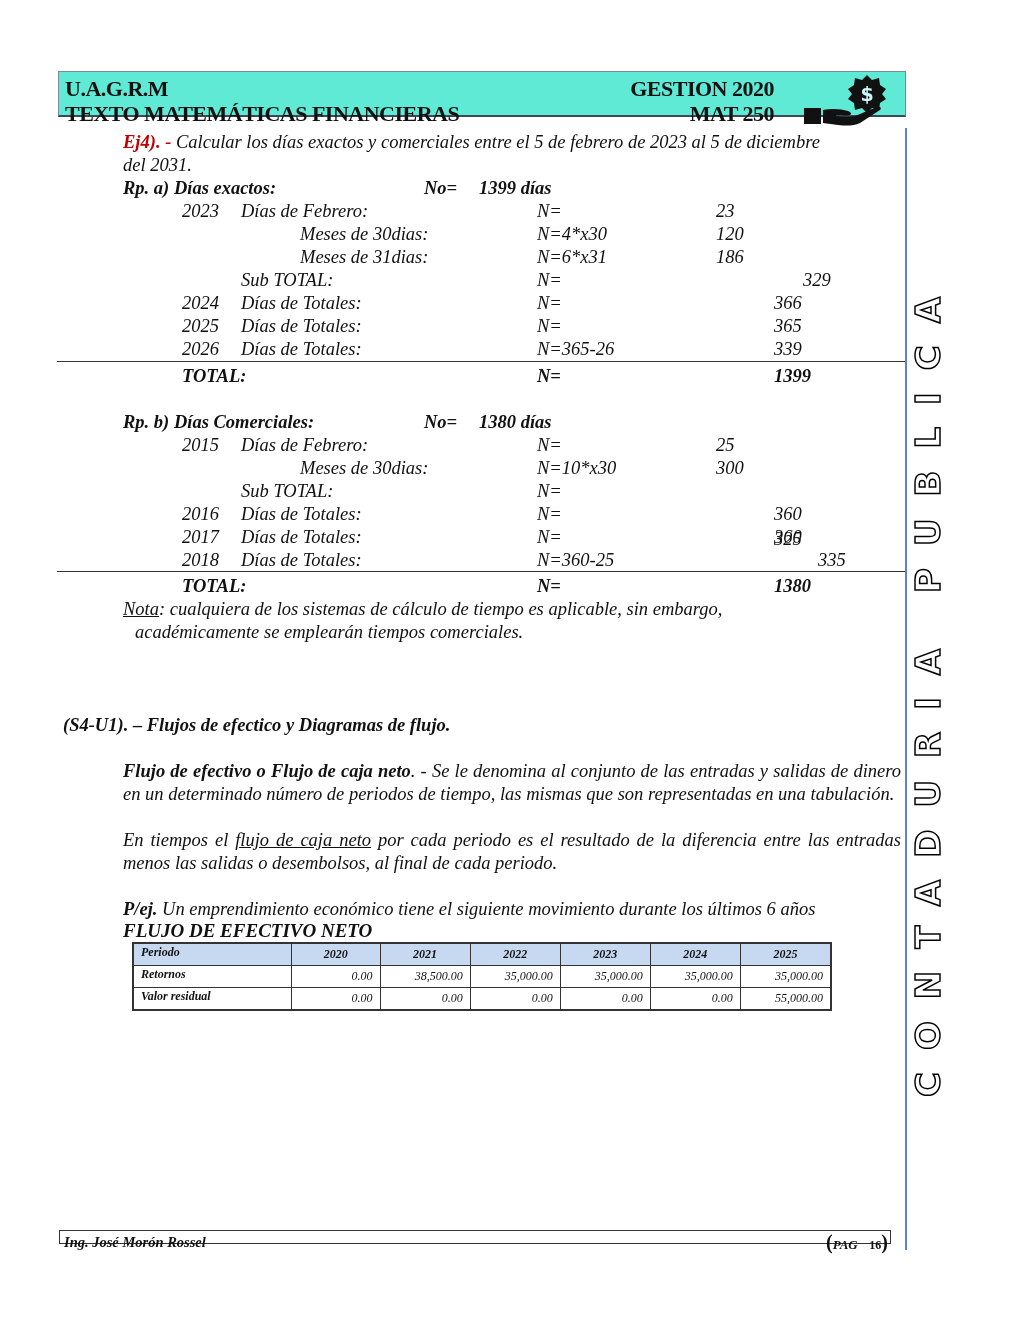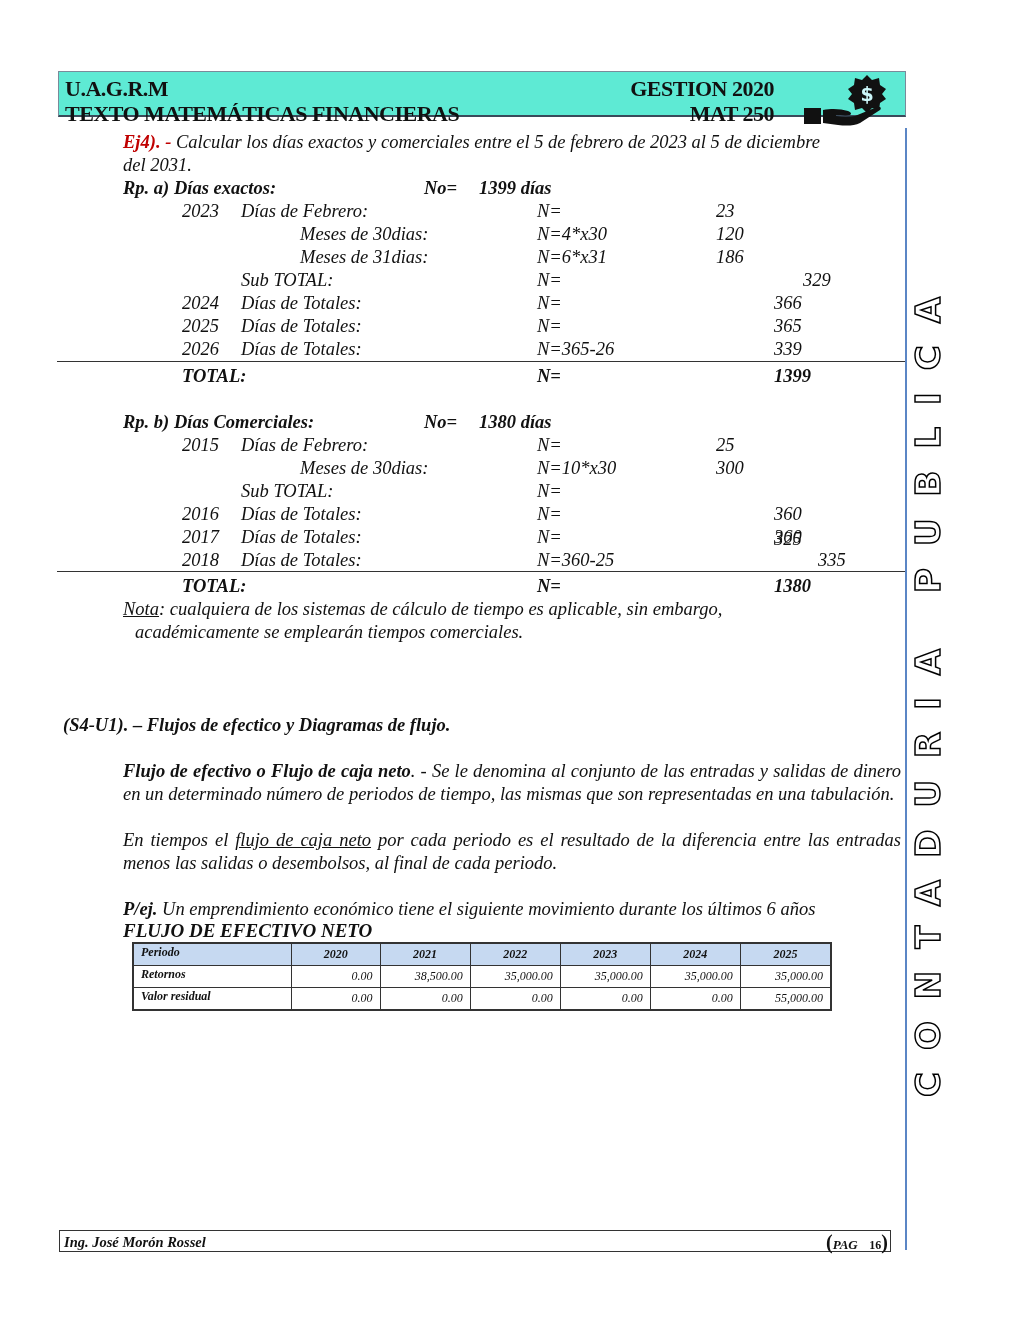--- a/index.html
+++ b/index.html
@@ -37,21 +37,21 @@
                 font-style: italic; font-size: 12px; }
     .cf-table td { border: 1px solid #333; height: 20px; padding: 0 7px; }
     .cf-table td.lab { font-weight: bold; width: 150px; text-align: left; vertical-align: top; padding-top: 1px; }
     .cf-table td.num { text-align: right; width: 77px; }
     .cf-table tr.hdr td { background: #c6d9f1; font-weight: bold; text-align: center; }
     .cf-table tr.hdr td.lab { text-align: left; }
     .cf-table tr.sum td { background: #c6d9f1; font-weight: bold; }
     .cf-table { border: 2px solid #333; }
 
     
-    .footer { position: absolute; left: 59px; top: 1230px; width: 832px; height: 22px; border: 1px solid #333;
+    .footer { position: absolute; left: 59px; top: 1230px; width: 832px; height: 14px; border: 1px solid #333;
               box-sizing: border-box; font-style: italic; font-weight: bold; font-size: 14.5px; line-height: 22px; }
     .footer .f1 { position: absolute; left: 4px; }
     .footer .f2 { position: absolute; left: 210px; }
     .footer .f3 { position: absolute; right: 2px; font-style: normal; }
     .footer .f3 .pg { font-style: italic; font-size: 13px; }
     .footer .f3 .paren { font-size: 20px; }
     .footer .f3 .num { font-size: 12px; margin-left: 8px; }
   </style>
 </head>
 <body>

